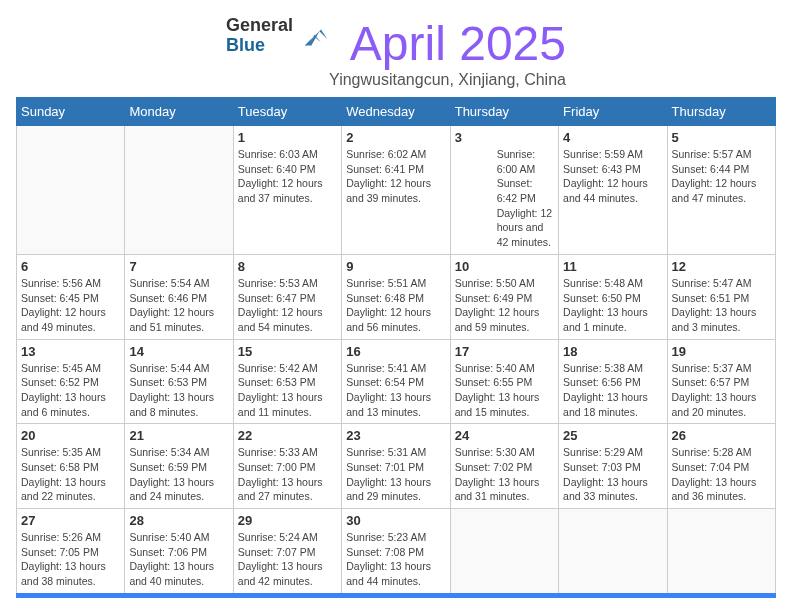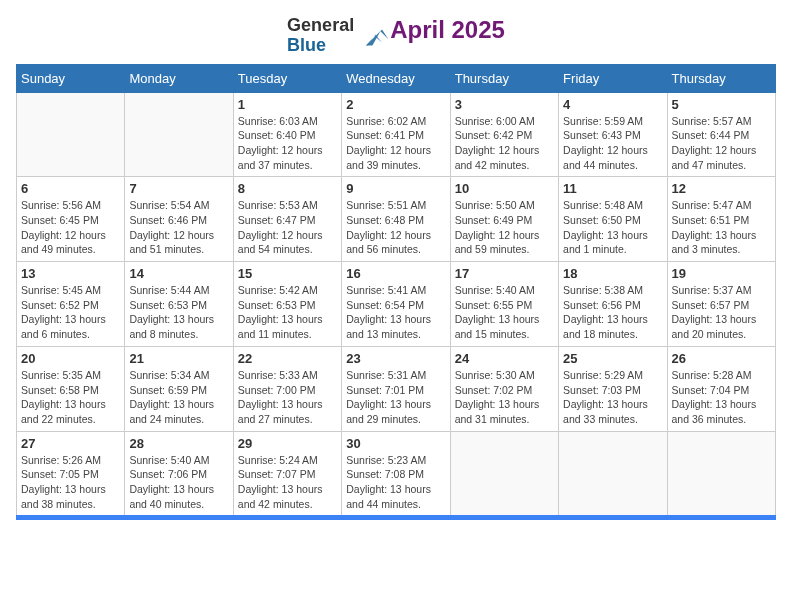--- a/index.html
+++ b/index.html
@@ -29,23 +29,23 @@
     .logo-blue { color: #1a6496; }
     .logo-icon {
       width: 32px;
       height: 32px;
       margin-left: 4px;
     }
     .title-block {
       text-align: right;
     }
     .month-title {
-      font-size: 24px;
-      color: #701a75;
-      font-weight: bold;
+      font-size: 48px;
+      color: #8b5cf6;
+      font-weight: normal;
     }
     .location-title {
       font-size: 16px;
       color: #555;
     }
     .calendar {
       width: 100%;
       border-collapse: collapse;
       font-size: 11px;
     }
@@ -96,20 +96,21 @@
         <span class="logo-blue">Blue</span>
       </div>
     </div>
     <svg class="logo-icon" viewBox="0 0 40 32">
       <polygon points="10,28 30,8 38,20 28,10 18,28" fill="#1a6496" opacity="0.85"></polygon>
       <polygon points="10,28 22,14 30,24 20,16 12,28" fill="#2e74b5" opacity="0.7"></polygon>
     </svg>
   </div>
   <div class="title-block">
     <div class="month-title">April 2025</div>
+    <div class="location-title">Yingwusitangcun, Xinjiang, China</div>
   </div>
 </div>
 
 <table class="calendar">
   <thead>
     <tr id="header-row">
         <th>Sunday</th>
         <th>Monday</th>
         <th>Tuesday</th>
         <th>Wednesday</th>
@@ -129,21 +130,21 @@
 Daylight: 12 hours and 37 minutes.</div>
         </td>
         <td>
           <span class="day-num">2</span>
           <div class="day-info" style="white-space: pre-line;">Sunrise: 6:02 AM
 Sunset: 6:41 PM
 Daylight: 12 hours and 39 minutes.</div>
         </td>
         <td>
           <span class="day-num">3</span>
-          <div class="day-info" style="white-space: pre-line;">Sunrise: 6:00 AM
+          <div class="day-info" style="white-space: pre-line; margin-left: 42px;">Sunrise: 6:00 AM
 Sunset: 6:42 PM
 Daylight: 12 hours and 42 minutes.</div>
         </td>
         <td>
           <span class="day-num">4</span>
           <div class="day-info" style="white-space: pre-line;">Sunrise: 5:59 AM
 Sunset: 6:43 PM
 Daylight: 12 hours and 44 minutes.</div>
         </td>
         <td>

